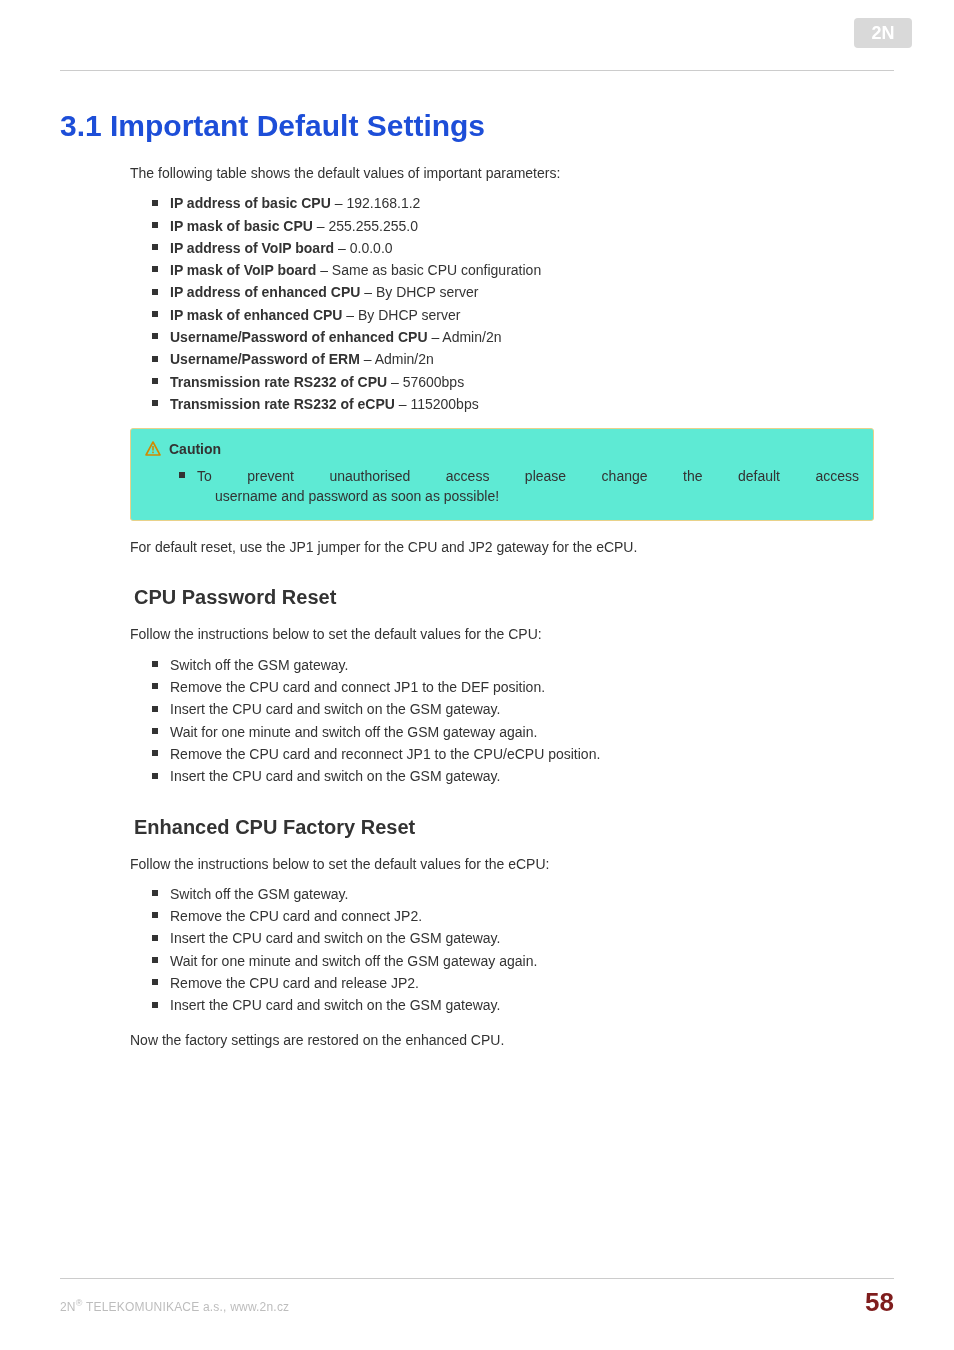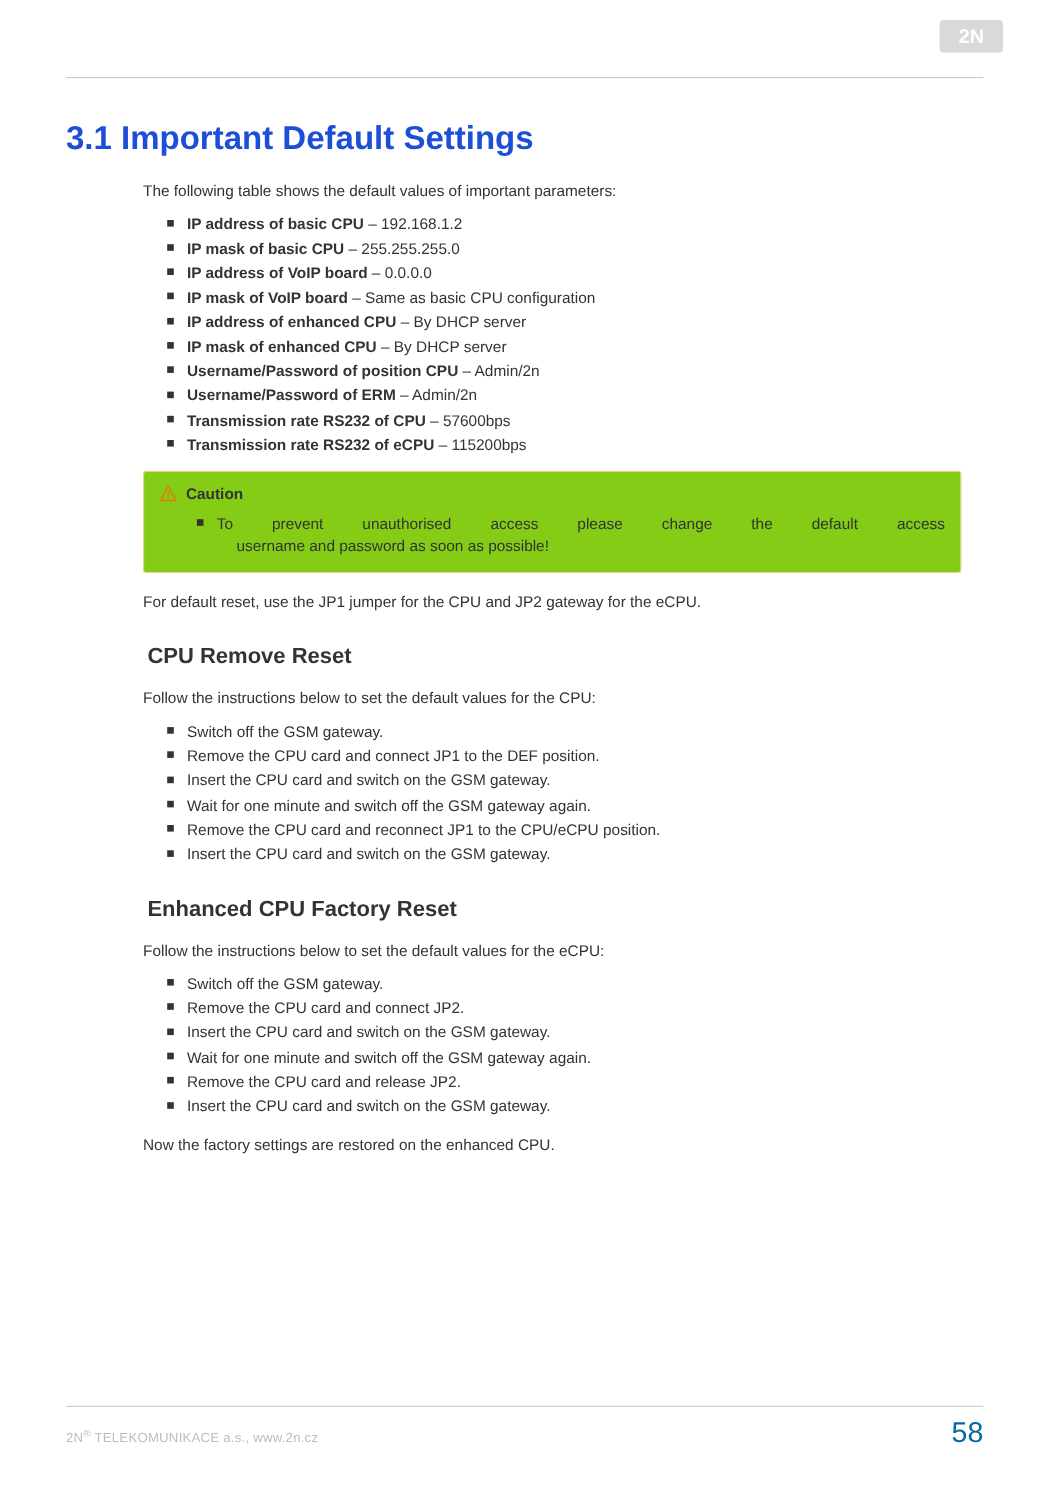--- a/index.html
+++ b/index.html
@@ -56,21 +56,21 @@
     position: absolute;
     left: -18px;
     top: 0.45em;
     width: 6px;
     height: 6px;
     background: #333333;
   }
   .bold { font-weight: bold; }
   .callout {
     border: 1px solid #e8d28a;
-    background: #84cc16;
+    background: #5eead4;
     border-radius: 3px;
     padding: 10px 14px 12px 14px;
     margin: 12px 0 16px 0;
   }
   .callout-head {
     display: flex;
     align-items: center;
     gap: 8px;
     font-weight: bold;
     font-size: 14px;
@@ -117,22 +117,22 @@
     font-size: 12px;
   }
   .footer-row .company {
     font-weight: normal;
     letter-spacing: 0.2px;
   }
   .footer-row .company sup { font-size: 9px; }
   .footer-row .pagenum {
     font-family: Arial, Helvetica, sans-serif;
     font-size: 26px;
-    font-weight: normal;
-    color: #0369a1;
+    font-weight: bold;
+    color: #7f1d1d;
   }
 </style>
 </head>
 <body>
 
 <div class="logo">
   <svg width="58" height="30" viewBox="0 0 58 30">
     <rect x="0" y="0" width="58" height="30" rx="4" fill="#d9d9d9"></rect>
     <text x="29" y="21" text-anchor="middle" font-family="Arial, Helvetica, sans-serif" font-size="18" font-weight="bold" fill="#ffffff">2N</text>
   </svg>
@@ -147,21 +147,21 @@
 
     <p>The following table shows the default values of important parameters:</p>
 
     <ul class="square">
       <li><span class="bold">IP address of basic CPU </span><span>– 192.168.1.2</span></li>
       <li><span class="bold">IP mask of basic CPU </span><span>– 255.255.255.0</span></li>
       <li><span class="bold">IP address of VoIP board </span><span>– 0.0.0.0</span></li>
       <li><span class="bold">IP mask of VoIP board </span><span>– Same as basic CPU configuration</span></li>
       <li><span class="bold">IP address of enhanced CPU </span><span>– By DHCP server</span></li>
       <li><span class="bold">IP mask of enhanced CPU </span><span>– By DHCP server</span></li>
-      <li><span class="bold">Username/Password of position CPU </span><span>– Admin/2n</span></li>
+      <li><span class="bold">Username/Password of enhanced CPU </span><span>– Admin/2n</span></li>
       <li><span class="bold">Username/Password of ERM </span><span>– Admin/2n</span></li>
       <li><span class="bold">Transmission rate RS232 of CPU </span><span>– 57600bps</span></li>
       <li><span class="bold">Transmission rate RS232 of eCPU </span><span>– 115200bps</span></li>
     </ul>
 
     <div class="callout">
       <div class="callout-head">
         <span class="warn-icon">
           <svg width="16" height="16" viewBox="0 0 16 16">
             <polygon points="8,1 15,14 1,14" fill="none" stroke="#d18a00" stroke-width="1.6" stroke-linejoin="round"></polygon>
@@ -174,21 +174,21 @@
       <ul class="square">
         <li>
           <span style="display:block; text-align-last:justify;">To prevent unauthorised access please change the default access</span>
           <span class="wrap">username and password as soon as possible!</span>
         </li>
       </ul>
     </div>
 
     <p>For default reset, use the JP1 jumper for the CPU and JP2 gateway for the eCPU.</p>
 
-    <h2 class="sub">CPU Remove Reset</h2>
+    <h2 class="sub">CPU Password Reset</h2>
     <p>Follow the instructions below to set the default values for the CPU:</p>
     <ul class="square">
       <li>Switch off the GSM gateway.</li>
       <li>Remove the CPU card and connect JP1 to the DEF position.</li>
       <li>Insert the CPU card and switch on the GSM gateway.</li>
       <li>Wait for one minute and switch off the GSM gateway again.</li>
       <li>Remove the CPU card and reconnect JP1 to the CPU/eCPU position.</li>
       <li>Insert the CPU card and switch on the GSM gateway.</li>
     </ul>
 

